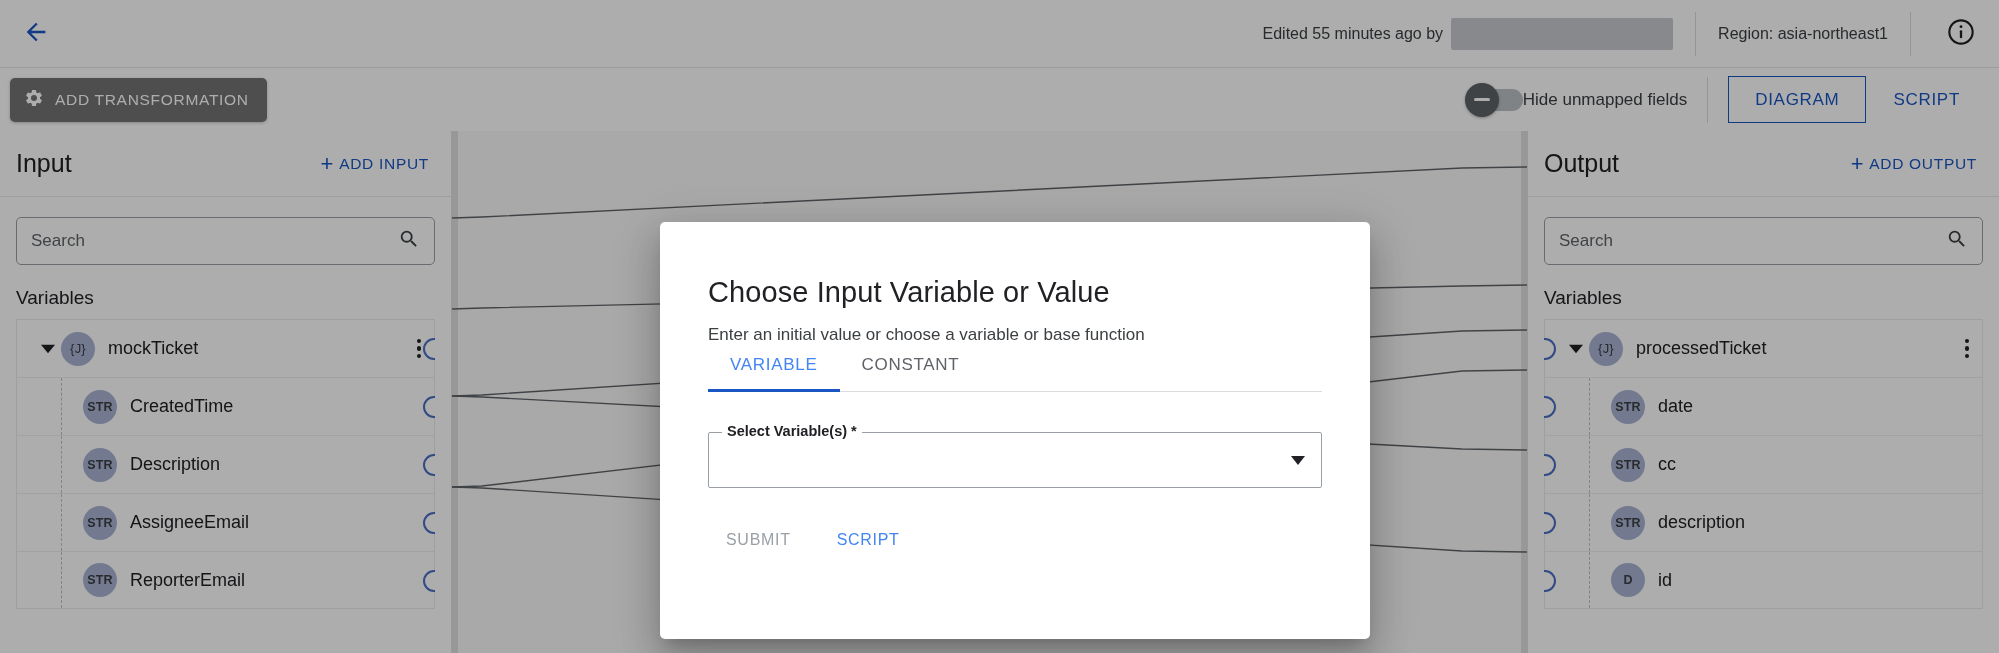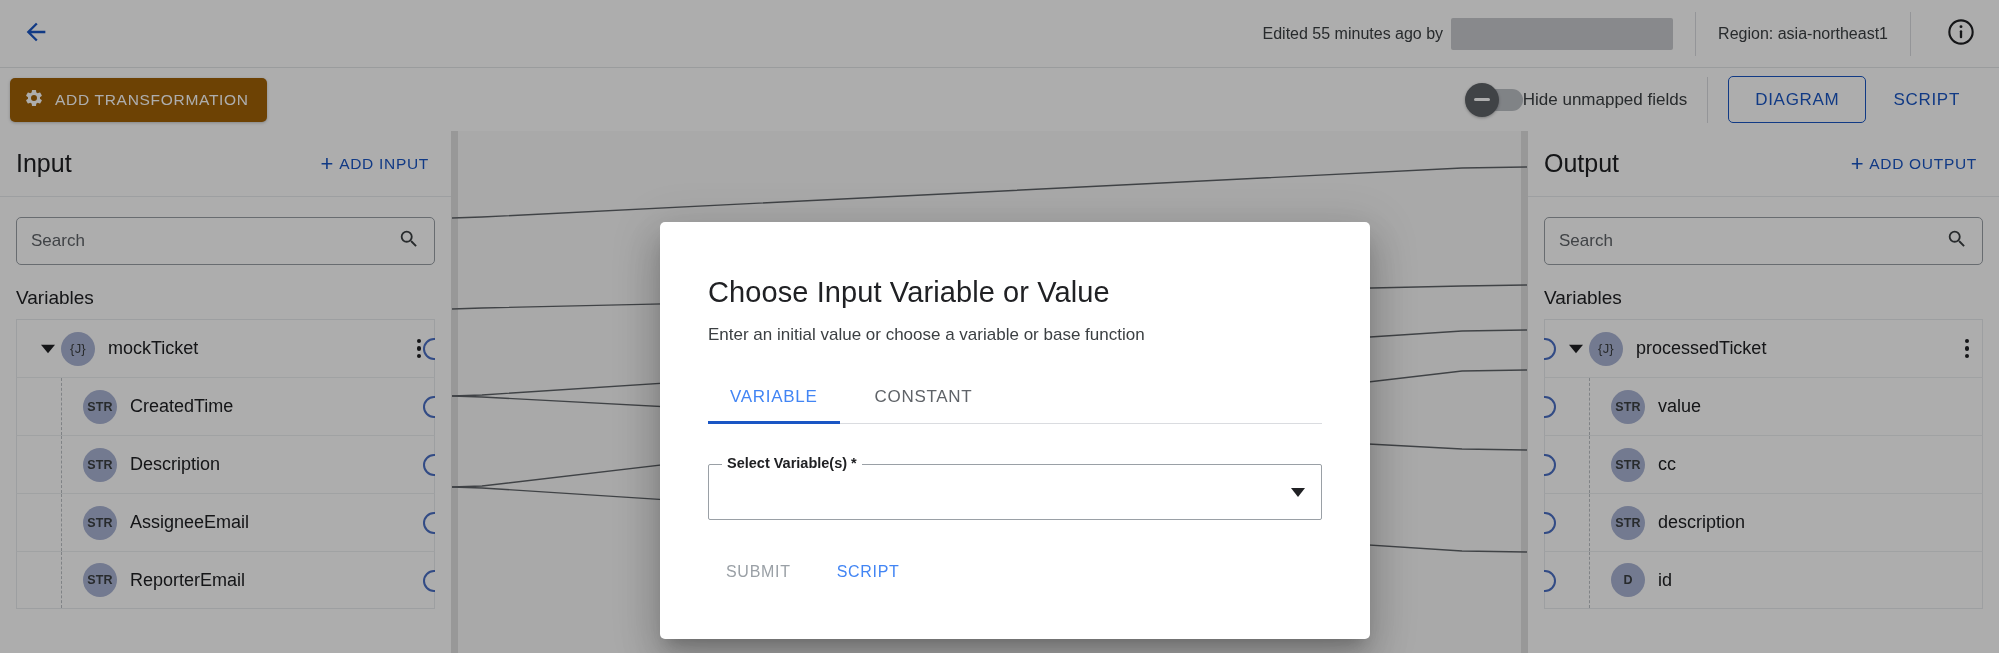--- a/index.html
+++ b/index.html
@@ -47,21 +47,21 @@
   }
   .info-btn svg { width: 28px; height: 28px; }
 
   
   .toolbar {
     position: absolute; top: 68px; left: 0; right: 0; height: 63px;
     background: #ffffff; display: flex; align-items: center;
   }
   .add-transform {
     margin-left: 10px; height: 44px; padding: 0 18px 0 14px;
-    background: #a16207; color: #ffffff; border: none; border-radius: 5px;
+    background: #737373; color: #ffffff; border: none; border-radius: 5px;
     display: flex; align-items: center; gap: 11px; cursor: pointer;
     font-size: 15.5px; letter-spacing: .7px; font-family: "Liberation Sans", sans-serif;
     box-shadow: 0 1px 3px rgba(60,64,67,.3);
   }
   .add-transform svg { width: 20px; height: 20px; fill: #fff; }
   .toolbar-right { margin-left: auto; display: flex; align-items: center; height: 100%; }
   .toggle-wrap { display: flex; align-items: center; cursor: pointer; }
   .toggle {
     position: relative; width: 56px; height: 22px; border-radius: 11px;
     background: #bdc1c6;
@@ -77,21 +77,21 @@
   }
   .toggle-label { font-size: 17px; color: #3c4043; white-space: nowrap; }
   .seg-divider { width: 1px; height: 46px; background: #dadce0; margin: 0 20px; }
   .segmented { display: flex; height: 47px; margin-right: 12px; }
   .seg {
     display: flex; align-items: center; justify-content: center;
     padding: 0 26px; font-size: 17px; letter-spacing: .7px;
     color: #1a56c4; cursor: pointer; background: transparent;
     border: 1px solid transparent; font-family: "Liberation Sans", sans-serif;
   }
-  .seg.active { border-color: #1a56c4; border-radius: 5px; background: #ffffff; }
+  .seg.active { border-color: #1a56c4; border-radius: 0; background: #ffffff; }
 
   
   .panel {
     position: absolute; top: 131px; bottom: 0; background: #ffffff;
     display: flex; flex-direction: column;
   }
   .panel-left { left: 0; width: 452px; border-right: 1px solid #e0e0e0; }
   .panel-right { right: 0; width: 472px; border-left: 1px solid #e0e0e0; }
   .panel-head {
     height: 66px; display: flex; align-items: center; padding: 0 22px 0 16px;
@@ -170,21 +170,21 @@
   .modal {
     position: absolute; left: 660px; top: 222px; width: 710px; height: 417px;
     background: #ffffff; border-radius: 5px; z-index: 50;
     box-shadow: 0 11px 15px -7px rgba(0,0,0,.2), 0 24px 38px 3px rgba(0,0,0,.14),
                 0 9px 46px 8px rgba(0,0,0,.12);
     padding: 54px 48px 0 48px;
   }
   .modal h2 { font-size: 29px; font-weight: 400; color: #202124; letter-spacing: .1px; }
   .modal .sub { font-size: 17px; color: #3c4043; margin-top: 16px; }
   .tabs {
-    display: flex; gap: 13px; margin-top: 42px; border-bottom: 1px solid #dadce0;
+    display: flex; gap: 0; margin-top: 10px; border-bottom: 1px solid #dadce0;
   }
   .tab {
     padding: 0 22px 16px 22px; font-size: 17px; letter-spacing: .7px;
     color: #5f6368; cursor: pointer; position: relative;
   }
   .tab.active { color: #4285f4; }
   .tab.active::after {
     content: ""; position: absolute; left: 0; right: 0; bottom: -1px;
     height: 3px; background: #1a56c4;
   }
@@ -389,21 +389,21 @@
               <i></i>
               <i></i>
             </div>
         </div>
 
         <div class="trow child">
           <div class="dot left"></div>
           <div class="indent-guide"></div>
           <div class="child-pad"></div>
           <div class="badge">STR</div>
-          <div class="tname">value</div>
+          <div class="tname">date</div>
         </div>
 
         <div class="trow child">
           <div class="dot left"></div>
           <div class="indent-guide"></div>
           <div class="child-pad"></div>
           <div class="badge">STR</div>
           <div class="tname">cc</div>
         </div>
 

